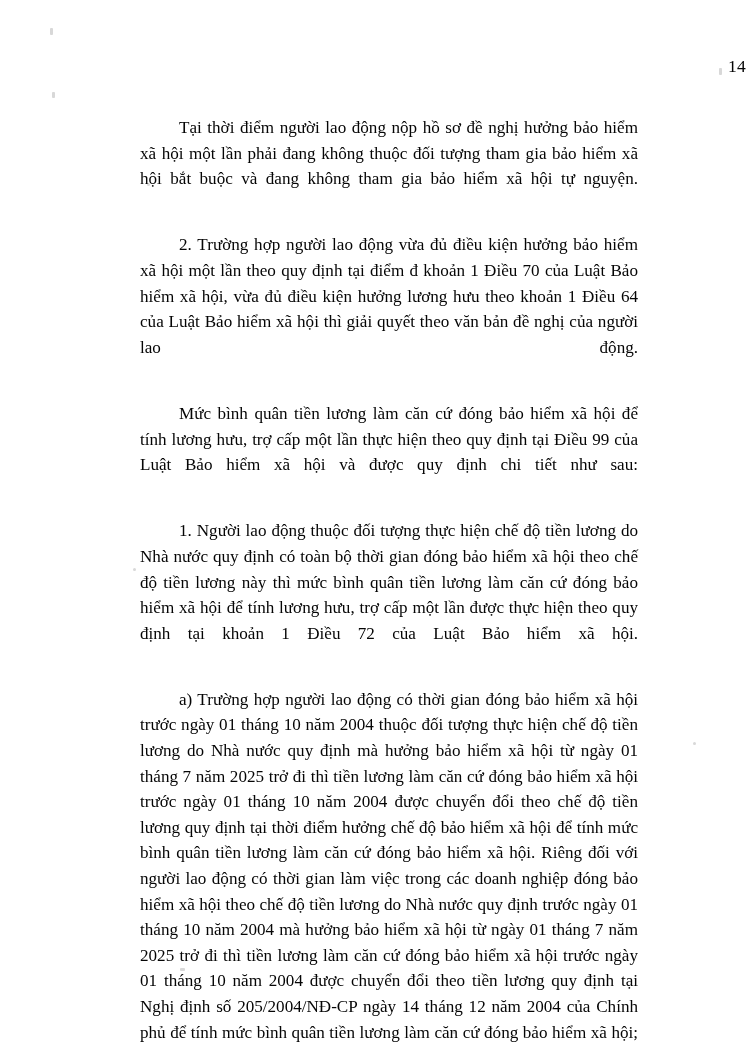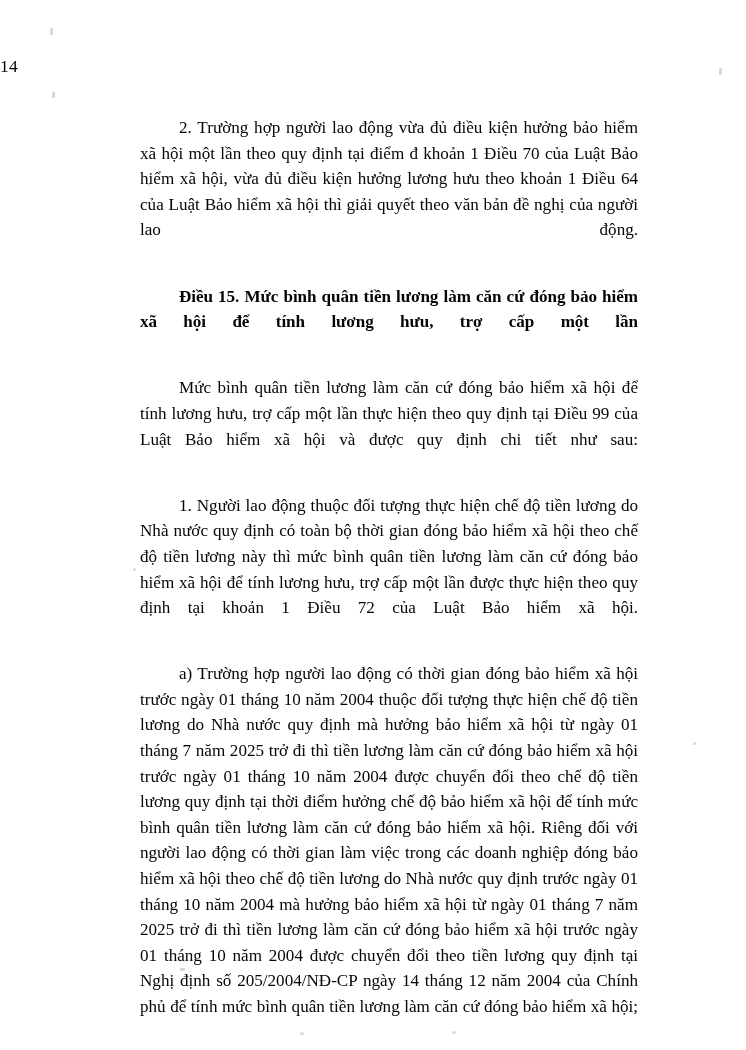--- a/index.html
+++ b/index.html
@@ -25,21 +25,21 @@
     position: absolute;
     background: #b8b8b8;
     border-radius: 50%;
     opacity: .55;
   }
   .page-number {
     position: absolute;
     top: 56px;
     left: 0;
     width: 746px;
-    text-align: left;
+    text-align: right;
     font-size: 17.5px;
     letter-spacing: .2px;
   }
   .content {
     position: absolute;
     top: 100px;
     left: 140px;
     width: 498px;
   }
   p {
@@ -77,24 +77,24 @@
   <div class="speck" style="left:133px;top:568px;width:3px;height:3px;"></div>
   <div class="speck" style="left:693px;top:742px;width:3px;height:3px;"></div>
   <div class="speck" style="left:180px;top:968px;width:5px;height:3px;border-radius:1px;"></div>
   <div class="speck" style="left:300px;top:1032px;width:4px;height:3px;"></div>
   <div class="speck" style="left:452px;top:1031px;width:4px;height:3px;"></div>
 
   <div class="page-number">14</div>
 
   <div class="content">
 
+    <p class="gap">Tại thời điểm người lao động nộp hồ sơ đề nghị hưởng bảo hiểm xã hội một lần phải đang không thuộc đối tượng tham gia bảo hiểm xã hội bắt buộc và đang không tham gia bảo hiểm xã hội tự nguyện.</p>
 
     <p class="gap">2. Trường hợp người lao động vừa đủ điều kiện hưởng bảo hiểm xã hội một lần theo quy định tại điểm đ khoản 1 Điều 70 của Luật Bảo hiểm xã hội, vừa đủ điều kiện hưởng lương hưu theo khoản 1 Điều 64 của Luật Bảo hiểm xã hội thì giải quyết theo văn bản đề nghị của người lao động.</p>
 
-    <p class="gap heading">Điều 15. Mức bình quân tiền lương làm căn cứ đóng bảo hiểm xã hội để tính lương hưu, trợ cấp một lần</p>
 
     <p class="gap">Mức bình quân tiền lương làm căn cứ đóng bảo hiểm xã hội để tính lương hưu, trợ cấp một lần thực hiện theo quy định tại Điều 99 của Luật Bảo hiểm xã hội và được quy định chi tiết như sau:</p>
 
     <p class="gap">1. Người lao động thuộc đối tượng thực hiện chế độ tiền lương do Nhà nước quy định có toàn bộ thời gian đóng bảo hiểm xã hội theo chế độ tiền lương này thì mức bình quân tiền lương làm căn cứ đóng bảo hiểm xã hội để tính lương hưu, trợ cấp một lần được thực hiện theo quy định tại khoản 1 Điều 72 của Luật Bảo hiểm xã hội.</p>
 
     <p class="gap">a) Trường hợp người lao động có thời gian đóng bảo hiểm xã hội trước ngày 01 tháng 10 năm 2004 thuộc đối tượng thực hiện chế độ tiền lương do Nhà nước quy định mà hưởng bảo hiểm xã hội từ ngày 01 tháng 7 năm 2025 trở đi thì tiền lương làm căn cứ đóng bảo hiểm xã hội trước ngày 01 tháng 10 năm 2004 được chuyển đổi theo chế độ tiền lương quy định tại thời điểm hưởng chế độ bảo hiểm xã hội để tính mức bình quân tiền lương làm căn cứ đóng bảo hiểm xã hội. Riêng đối với người lao động có thời gian làm việc trong các doanh nghiệp đóng bảo hiểm xã hội theo chế độ tiền lương do Nhà nước quy định trước ngày 01 tháng 10 năm 2004 mà hưởng bảo hiểm xã hội từ ngày 01 tháng 7 năm 2025 trở đi thì tiền lương làm căn cứ đóng bảo hiểm xã hội trước ngày 01 tháng 10 năm 2004 được chuyển đổi theo tiền lương quy định tại Nghị định số 205/2004/NĐ-CP ngày 14 tháng 12 năm 2004 của Chính phủ để tính mức bình quân tiền lương làm căn cứ đóng bảo hiểm xã hội;</p>
 
   </div>
 </div>
 

